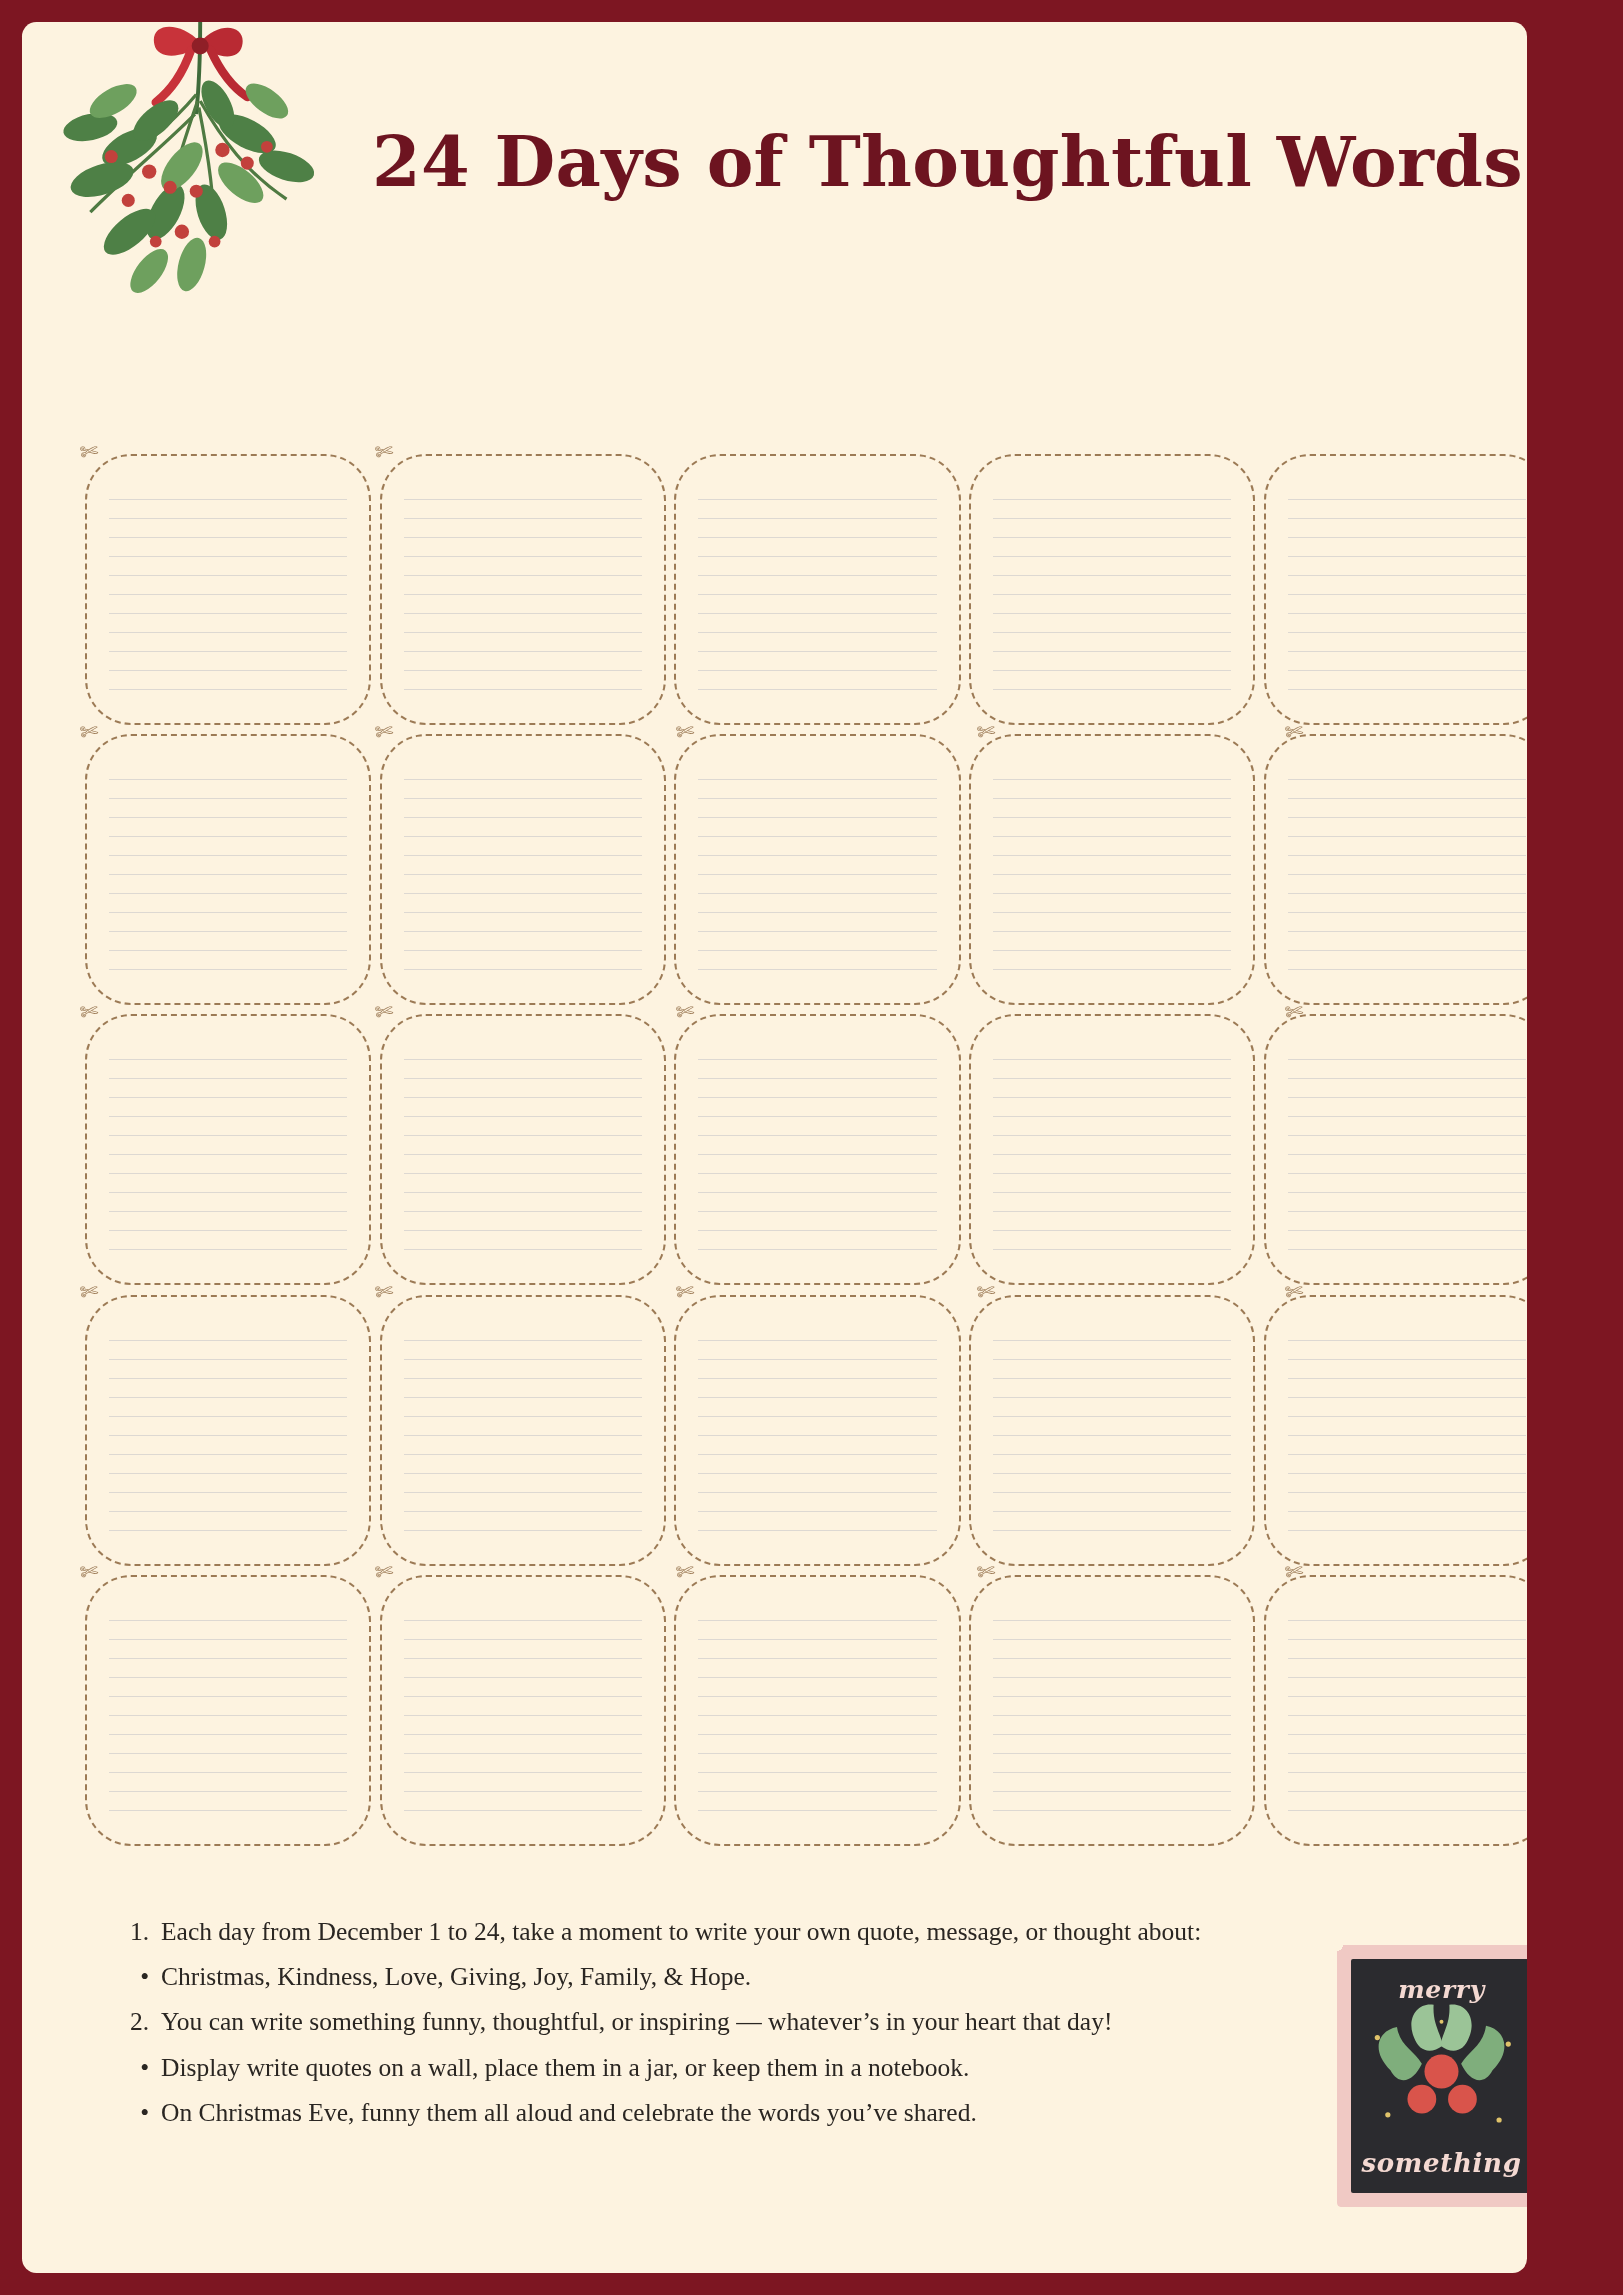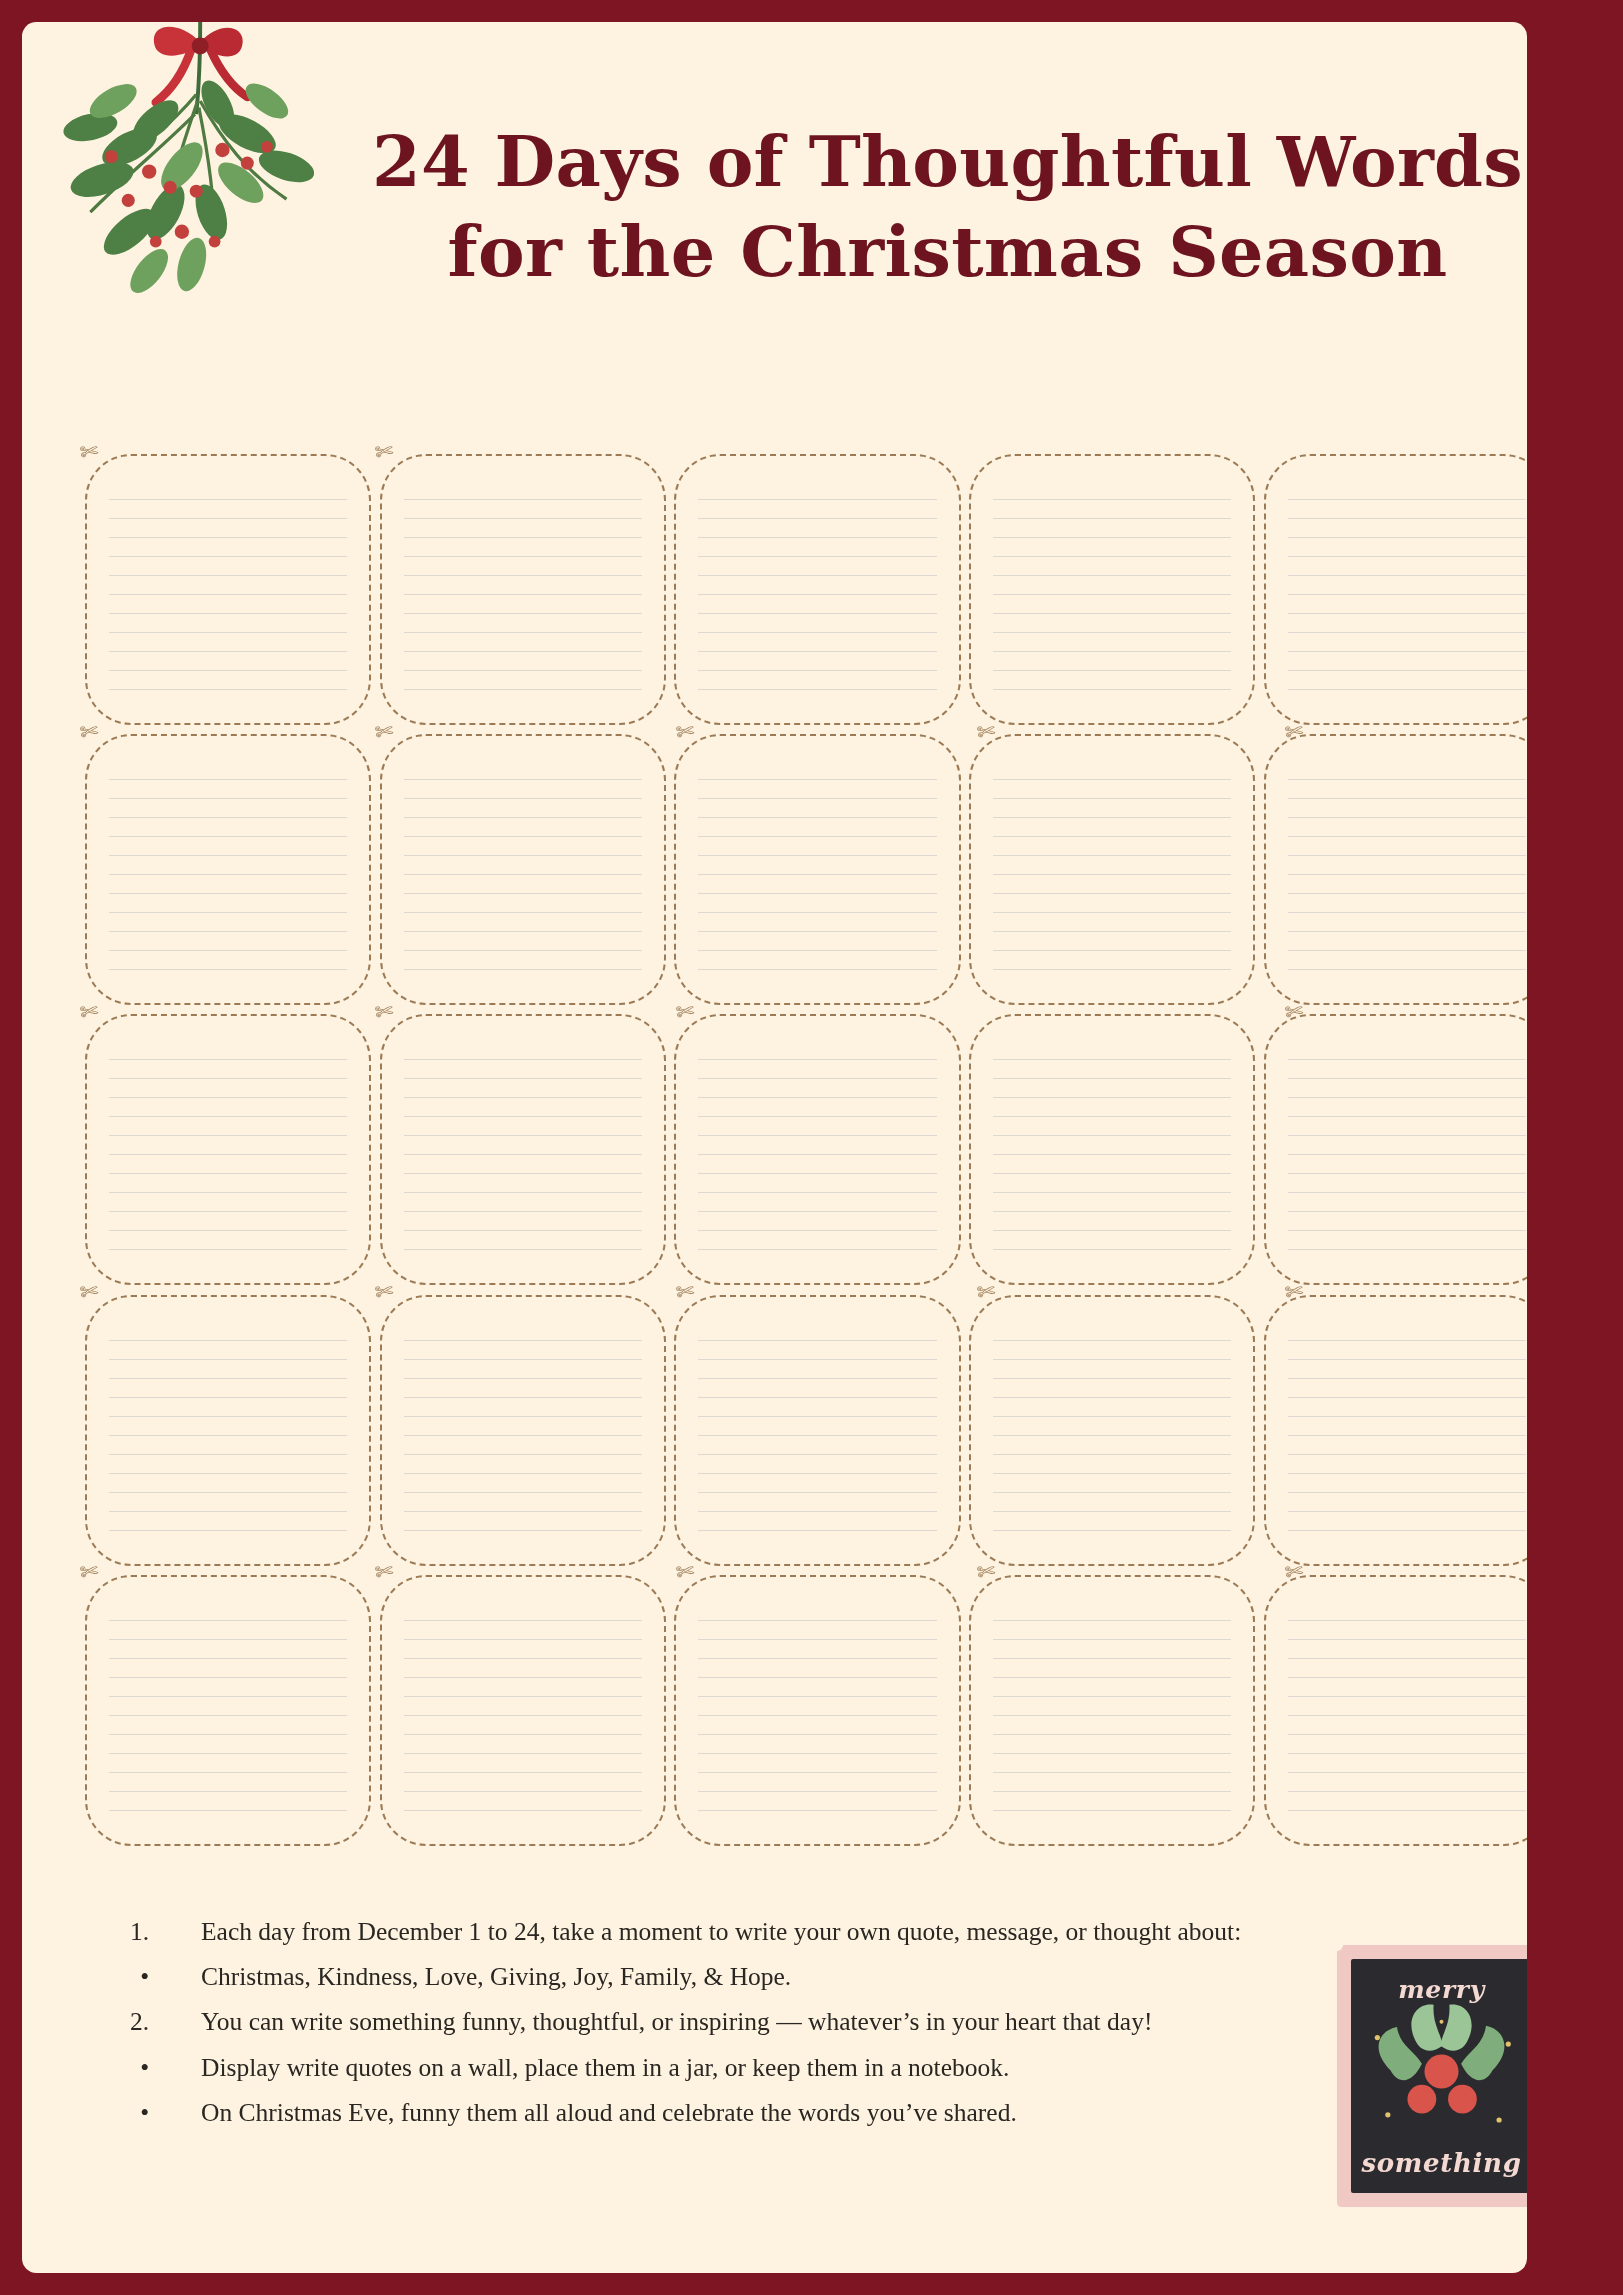--- a/index.html
+++ b/index.html
@@ -124,21 +124,21 @@
     line-height: 1.62;
     margin-bottom: 3.9px;
   }
   .instr-marker {
     width: 41px;
     flex: 0 0 41px;
     text-align: right;
     padding-right: 11.8px;
     box-sizing: border-box;
   }
-  .instr-text { flex: 1; margin-left: 40px; }
+  .instr-text { flex: 1; }
 
   
   .stamp {
     position: absolute;
     left: 1315px;
     top: 1923px;
     width: 209px;
     height: 262px;
   }
   .stamp-outer {
@@ -233,21 +233,20 @@
           <circle cx="92" cy="215" r="10"></circle>
           <circle cx="330" cy="200" r="9"></circle>
           <circle cx="160" cy="345" r="9"></circle>
           <circle cx="250" cy="345" r="9"></circle>
         </g>
       </svg>
     </div>
 
     <div class="title-block">
       <span class="title-line">24 Days of Thoughtful Words</span>
-      <span class="title-line">for the Christmas Season</span>
     </div>
   </div>
 
   <div>
     <span class="scissors" style="left:58px; top:419px;">✄</span>
     <span class="scissors" style="left:58px; top:699px;">✄</span>
     <span class="scissors" style="left:58px; top:979px;">✄</span>
     <span class="scissors" style="left:58px; top:1259px;">✄</span>
     <span class="scissors" style="left:58px; top:1539px;">✄</span>
 

